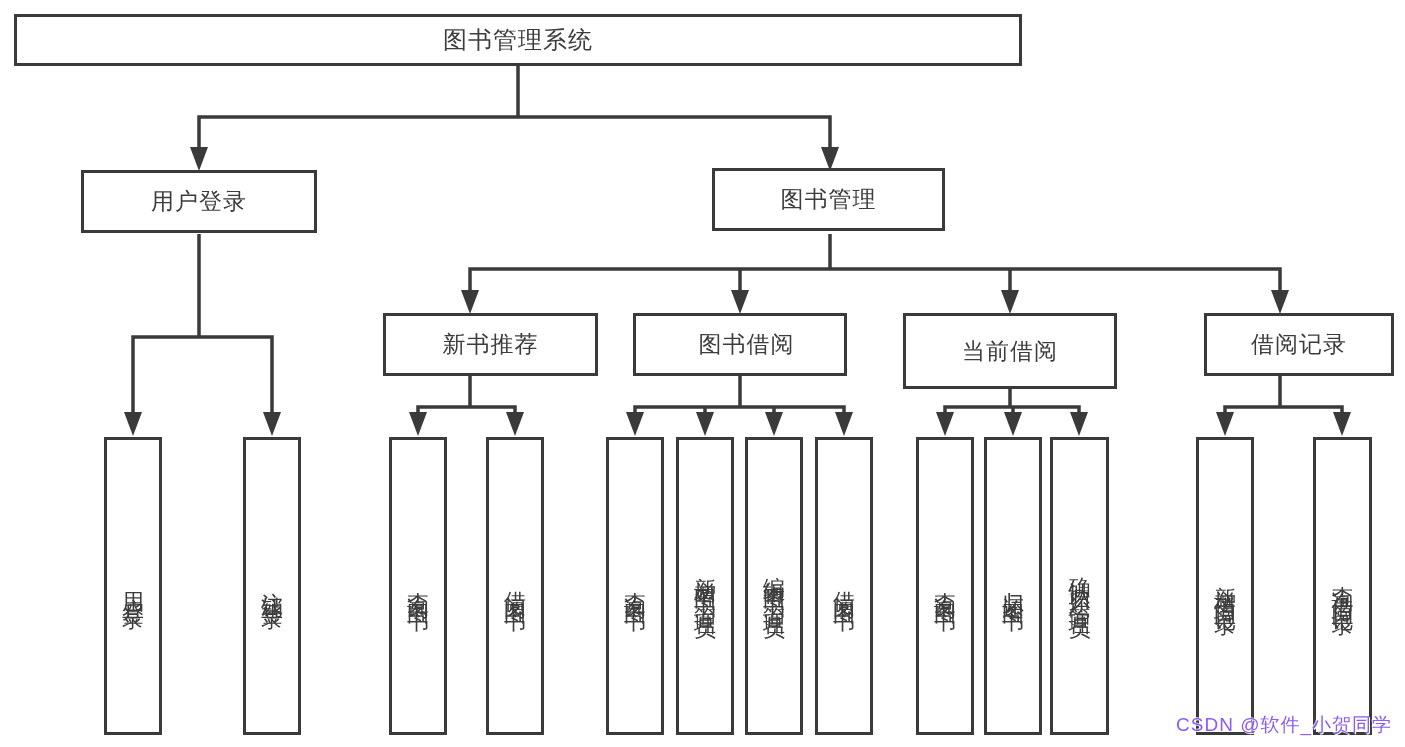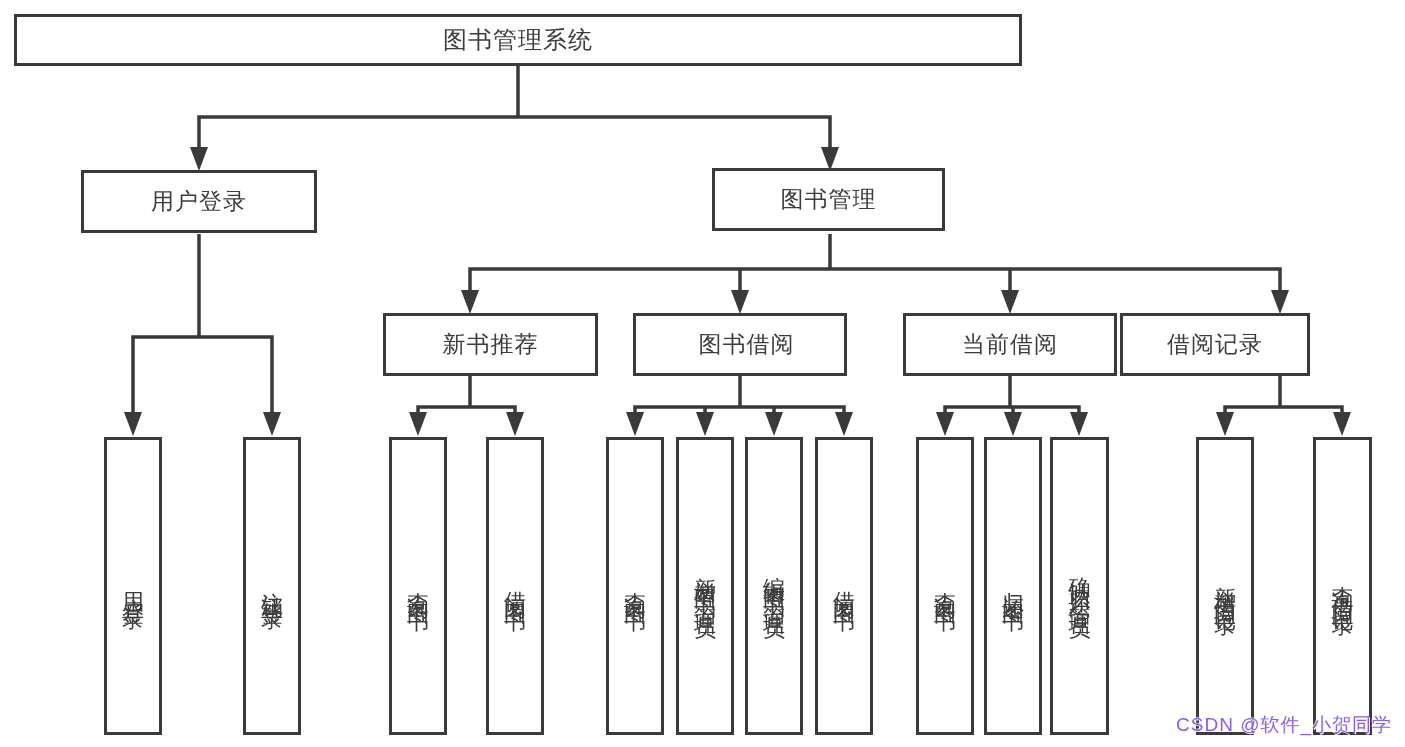--- a/index.html
+++ b/index.html
@@ -127,24 +127,24 @@
   <div class="node" style="left:712px; top:168px; width:233px; height:63px;">
     <span>图书管理</span>
   </div>
 
   <div class="node" style="left:363px; top:313px; width:215px; height:63px;margin-left:20px;">
     <span>新书推荐</span>
   </div>
   <div class="node" style="left:633px; top:313px; width:214px; height:63px;padding-left:13px;">
     <span>图书借阅</span>
   </div>
-  <div class="node" style="left:903px; top:313px; width:214px; height:63px;">
+  <div class="node" style="left:903px; top:313px; width:214px; height:76px;">
     <span>当前借阅</span>
   </div>
-  <div class="node" style="left:1120px; top:313px; width:190px; height:63px;">
+  <div class="node" style="left:1204px; top:313px; width:190px; height:63px;">
     <span>借阅记录</span>
   </div>
 
   <div class="vnode" style="left:104px;">
     <span>用户登录</span>
   </div>
   <div class="vnode" style="left:243px;">
     <span>注销登录</span>
   </div>
 

